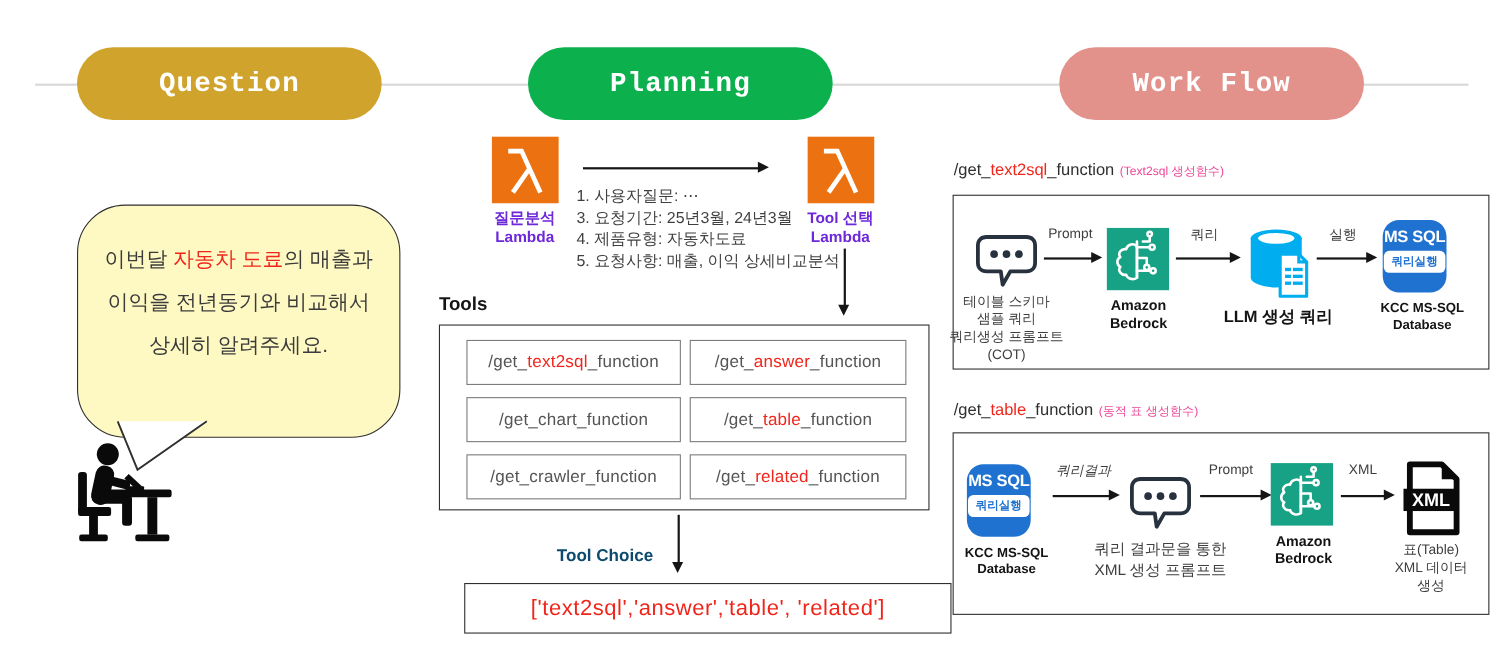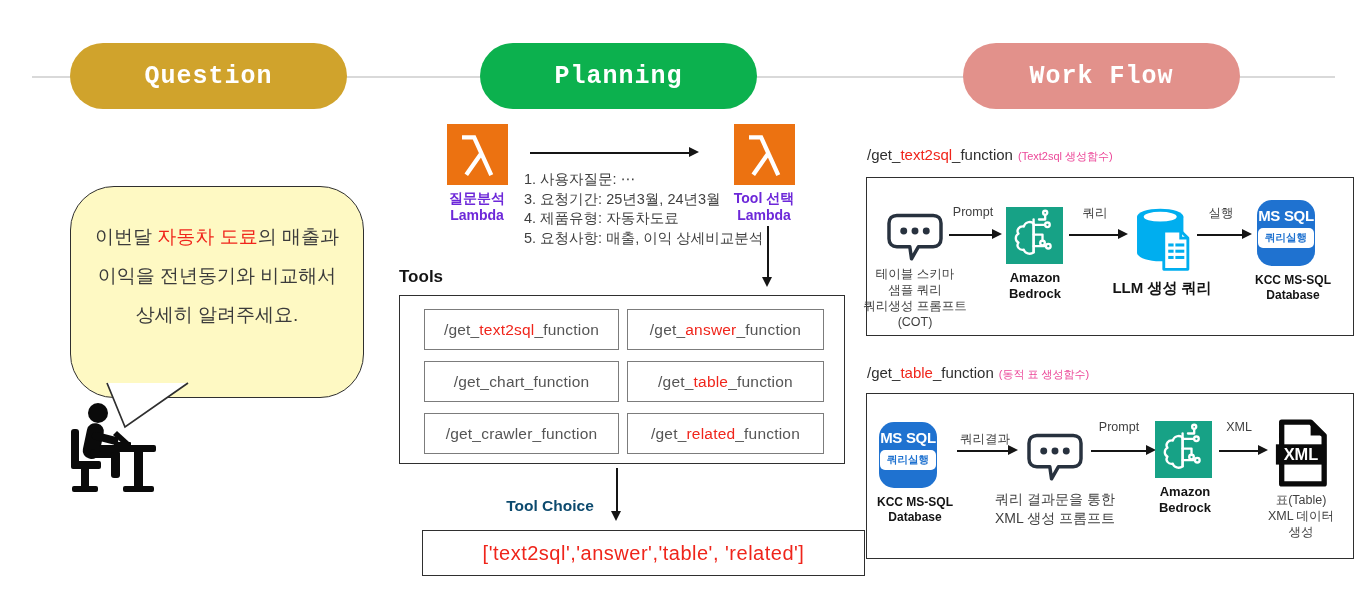--- a/index.html
+++ b/index.html
@@ -229,21 +229,21 @@
   <div class="wfbox" style="left:866px;top:393px;height:164px;">
 
     <div class="mssql" style="left:12px;top:28px;">
       <div class="mssql-t">MS SQL</div>
       <div class="mssql-q">쿼리실행</div>
     </div>
     <div class="nlab b" style="left:4px;top:101px;width:88px;font-size:12px;line-height:15px;">
       <div>KCC MS-SQL</div>
       <div>Database</div>
     </div>
-    <div class="arlab" style="left:84px;top:37px;width:68px;">쿼리결과</div>
+    <div class="arlab" style="left:84px;top:26px;width:68px;font-style:italic;">쿼리결과</div>
     <div class="ar" style="left:90px;top:56px;width:52px;"></div>
 
     <svg class="abs" style="left:160px;top:38px;" width="56" height="52" viewBox="0 0 64 60">
       <path d="M11 4 H53 C58.5 4 62 7.5 62 13 V31 C62 36.5 58.5 40 53 40 H36 L28 54 L26 40 H11 C5.5 40 2 36.5 2 31 V13 C2 7.5 5.5 4 11 4 Z" fill="#fff" stroke="#28323F" stroke-width="4" stroke-linejoin="round"></path>
       <circle cx="19" cy="22" r="4" fill="#28323F"></circle>
         <circle cx="32" cy="22" r="4" fill="#28323F"></circle>
         <circle cx="45" cy="22" r="4" fill="#28323F"></circle>
     </svg>
     <div class="nlab" style="left:122px;top:96px;width:132px;font-size:14px;line-height:19px;">
       <div>쿼리 결과문을 통한</div>

